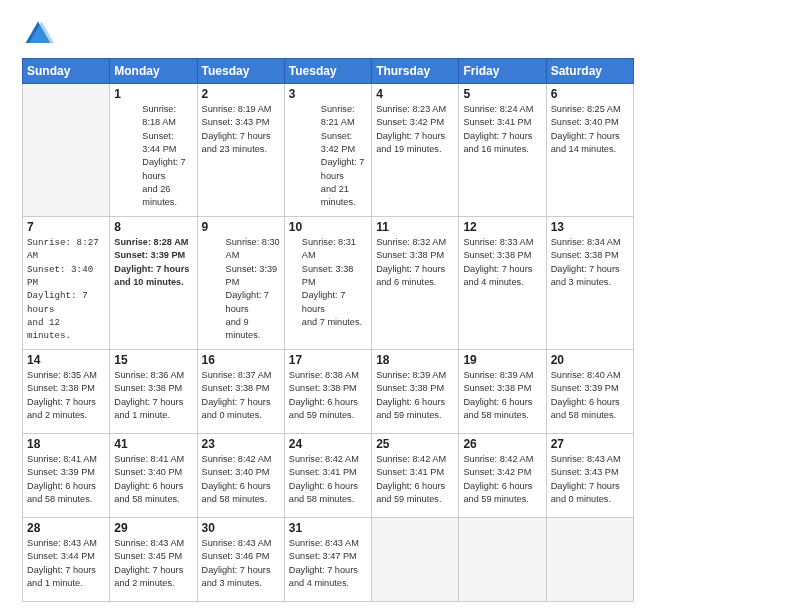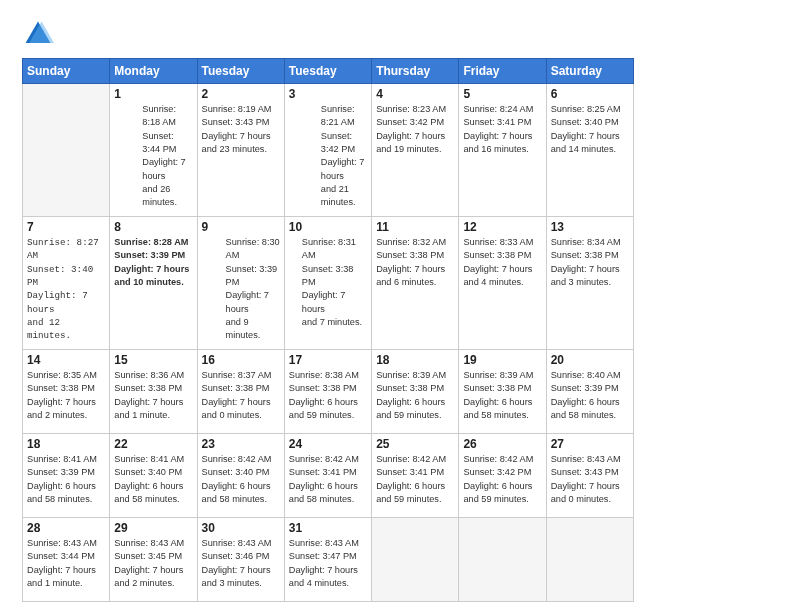--- a/index.html
+++ b/index.html
@@ -275,21 +275,21 @@
         </tr>
         <tr>
           <td>
             <span class="day-num">18</span>
             <div class="day-info" style="white-space: pre-line;">Sunrise: 8:41 AM
 Sunset: 3:39 PM
 Daylight: 6 hours
 and 58 minutes.</div>
           </td>
           <td>
-            <span class="day-num">22</span>
+            <span class="day-num">41</span>
             <div class="day-info" style="white-space: pre-line;">Sunrise: 8:41 AM
 Sunset: 3:40 PM
 Daylight: 6 hours
 and 58 minutes.</div>
           </td>
           <td>
             <span class="day-num">23</span>
             <div class="day-info" style="white-space: pre-line;">Sunrise: 8:42 AM
 Sunset: 3:40 PM
 Daylight: 6 hours

